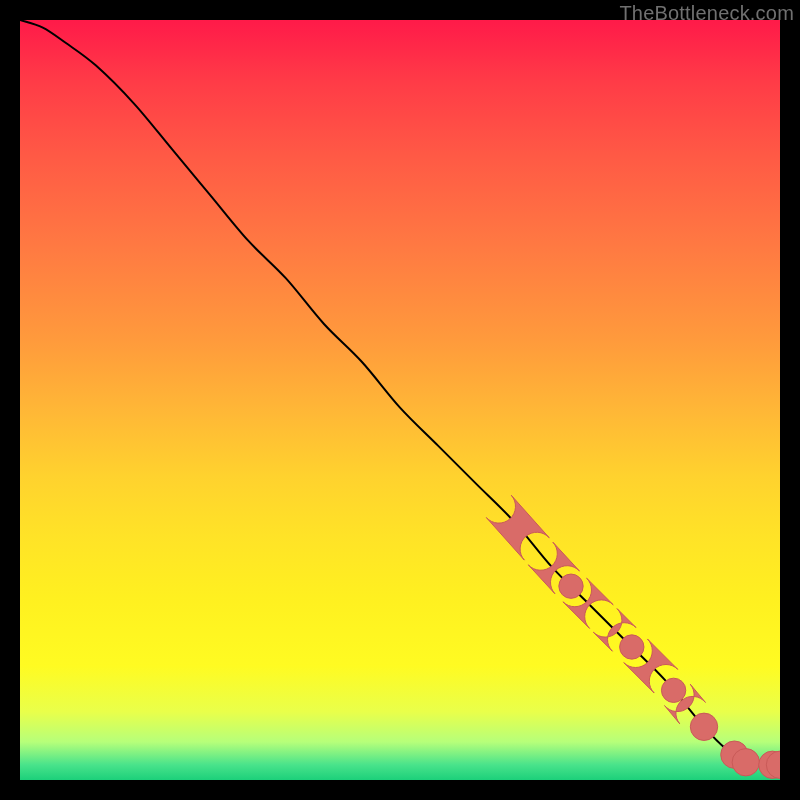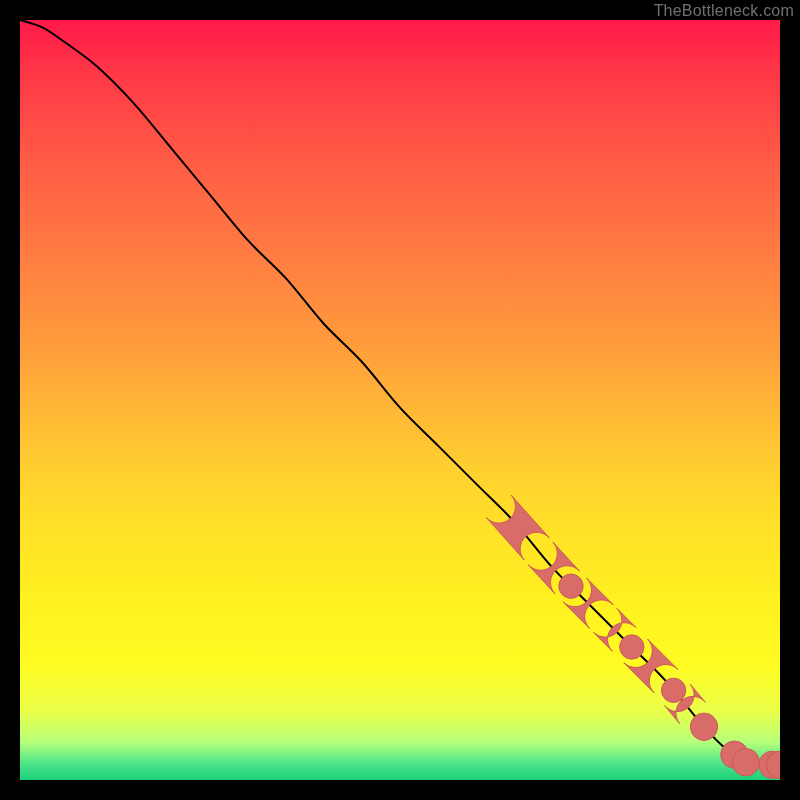--- a/index.html
+++ b/index.html
@@ -15,21 +15,21 @@
     position: relative;
     width: 800px;
     height: 800px;
     background: #000;
   }
   .watermark {
     position: absolute;
     top: 2px;
     right: 6px;
     color: #707070;
-    font-size: 16px;
+    font-size: 20px;
     font-weight: 500;
     letter-spacing: 0.2px;
     z-index: 10;
   }
   .plot-area {
     position: absolute;
     left: 20px;
     top: 20px;
     width: 760px;
     height: 760px;

